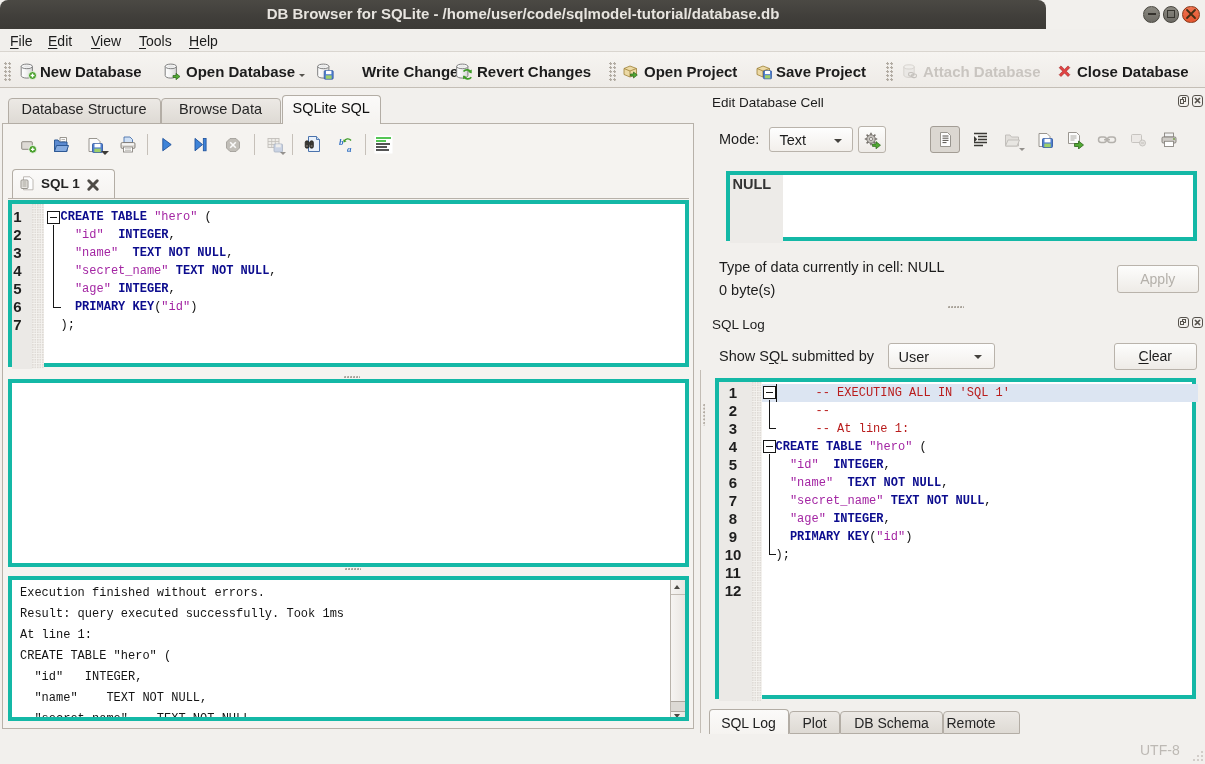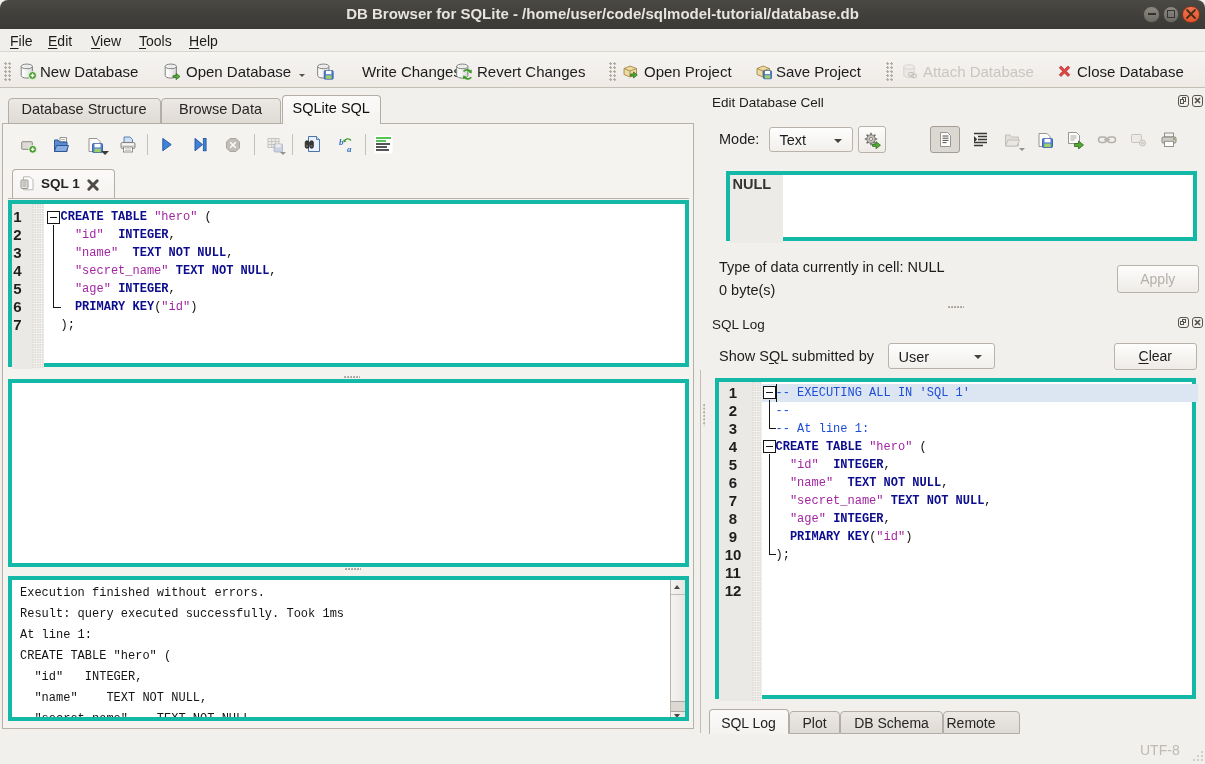--- a/index.html
+++ b/index.html
@@ -1,46 +1,46 @@
 <!DOCTYPE html>
 <html><head>
 <meta charset="utf-8">
 <style>
 * { margin:0; padding:0; box-sizing:border-box; }
 html,body { width:1205px; height:764px; overflow:hidden; }
 body { position:relative; background:#f2f0ed; font-family:"Liberation Sans", sans-serif; }
 .abs { position:absolute; }
 .txt13 { font-size:14.5px; color:#1c1c1c; line-height:17px; white-space:pre; }
 .mn { text-decoration:underline; text-underline-offset:2px; }
-.tblbl { top:63.5px; font-size:15px; line-height:16px; color:#1c1c1c; white-space:pre; }
+.tblbl { top:63.5px; font-size:15px; line-height:16px; color:#1c1c1c; white-space:pre;font-weight:bold; }
 pre, .mono { font-family:"Liberation Mono", monospace; }
 .k { color:#0c0c8e; font-weight:bold; }
 .q { color:#a325a3; }
-.c { color:#1d4ed8; }
+.c { color:#b91c1c;padding-left:40px; }
 .frame { border:4px solid #14b8a6; background:#fff; }
 .dots-v { background-image:radial-gradient(circle at 1.6px 1.6px, #b1aba2 1.1px, transparent 1.4px); background-size:4px 4px; }
 .dots-h { background-image:radial-gradient(circle at 1.2px 1.2px, #aaa49b 0.9px, transparent 1.2px); background-size:3px 3px; }
 .gutter { background:#ebe9e6; }
 .hatch { background:#f4f2ef; background-image:radial-gradient(circle at 0.8px 0.8px, #dedad5 0.6px, transparent 0.8px); background-size:2.5px 2.5px; }
 .foldbox { position:absolute; width:13px; height:13px; background:#fff; border:1px solid #161616; }
 .foldbox::after { content:""; position:absolute; left:2px; right:2px; top:5px; height:1.4px; background:#161616; }
 .fline { position:absolute; width:1.4px; background:#161616; }
 .ftick { position:absolute; height:1.4px; background:#161616; }
 .tab-inactive { background:linear-gradient(#ece9e5,#dedad4); border:1px solid #b3ada5; border-radius:4px 4px 0 0; }
 .tab-active { background:linear-gradient(#fbfaf9,#f5f3f0); border:1px solid #b3ada5; border-bottom:none; border-radius:4px 4px 0 0; }
 .btn { border:1px solid #b9b3ab; border-radius:3px; background:linear-gradient(#fdfdfc,#eeebe7); }
 .combo { border:1px solid #b9b3ab; border-radius:3px; background:linear-gradient(#fefefe,#f2efeb); }
 .arrow-dn { width:0; height:0; border-left:4px solid transparent; border-right:4px solid transparent; border-top:4.5px solid #44423e; }
 .arrow-dn-sm { width:0; height:0; border-left:3px solid transparent; border-right:3px solid transparent; border-top:3.5px solid #55524d; }
 .dockbtn { width:11.5px; height:11.5px; border:1.4px solid #56524c; border-radius:3px; position:absolute; }
 </style>
 </head>
 <body>
 
-<div class="abs" id="titlebar" style="left:0;top:0;width:1205px;height:29px;border-radius:8px 8px 0 0;background:linear-gradient(#4b4944,#403e3a 60%,#3c3a36);">
+<div class="abs" id="titlebar" style="left:0;top:0;width:1046px;height:29px;border-radius:8px 8px 0 0;background:linear-gradient(#4b4944,#403e3a 60%,#3c3a36);">
   <div class="abs" style="left:0;top:0;width:100%;height:29px;text-align:center;font-size:15px;font-weight:bold;color:#e7e4df;line-height:28px;">DB Browser for SQLite - /home/user/code/sqlmodel-tutorial/database.db</div>
   <div class="abs" style="left:1143px;top:5.8px;width:16.8px;height:16.8px;border-radius:50%;background:linear-gradient(#8b8981,#6c6a64);border:1.2px solid #48463f;"></div>
   <div class="abs" style="left:1147.5px;top:13.4px;width:8.5px;height:2px;background:#34322d;"></div>
   <div class="abs" style="left:1162.5px;top:5.8px;width:16.8px;height:16.8px;border-radius:50%;background:linear-gradient(#8b8981,#6c6a64);border:1.2px solid #48463f;"></div>
   <div class="abs" style="left:1167px;top:10.2px;width:7.5px;height:7.5px;border:1.6px solid #37352f;"></div>
   <div class="abs" style="left:1182.3px;top:5.5px;width:17.4px;height:17.4px;border-radius:50%;background:linear-gradient(#f07350,#e4552e);border:1px solid #843516;"></div>
   <svg class="abs" style="left:1185px;top:8.2px;" width="12" height="12" viewBox="0 0 12 12">
       <path d="M2 2 L10 10 M10 2 L2 10" stroke="#432f15" stroke-width="1.8" stroke-linecap="round"></path>
     </svg>
 </div>

